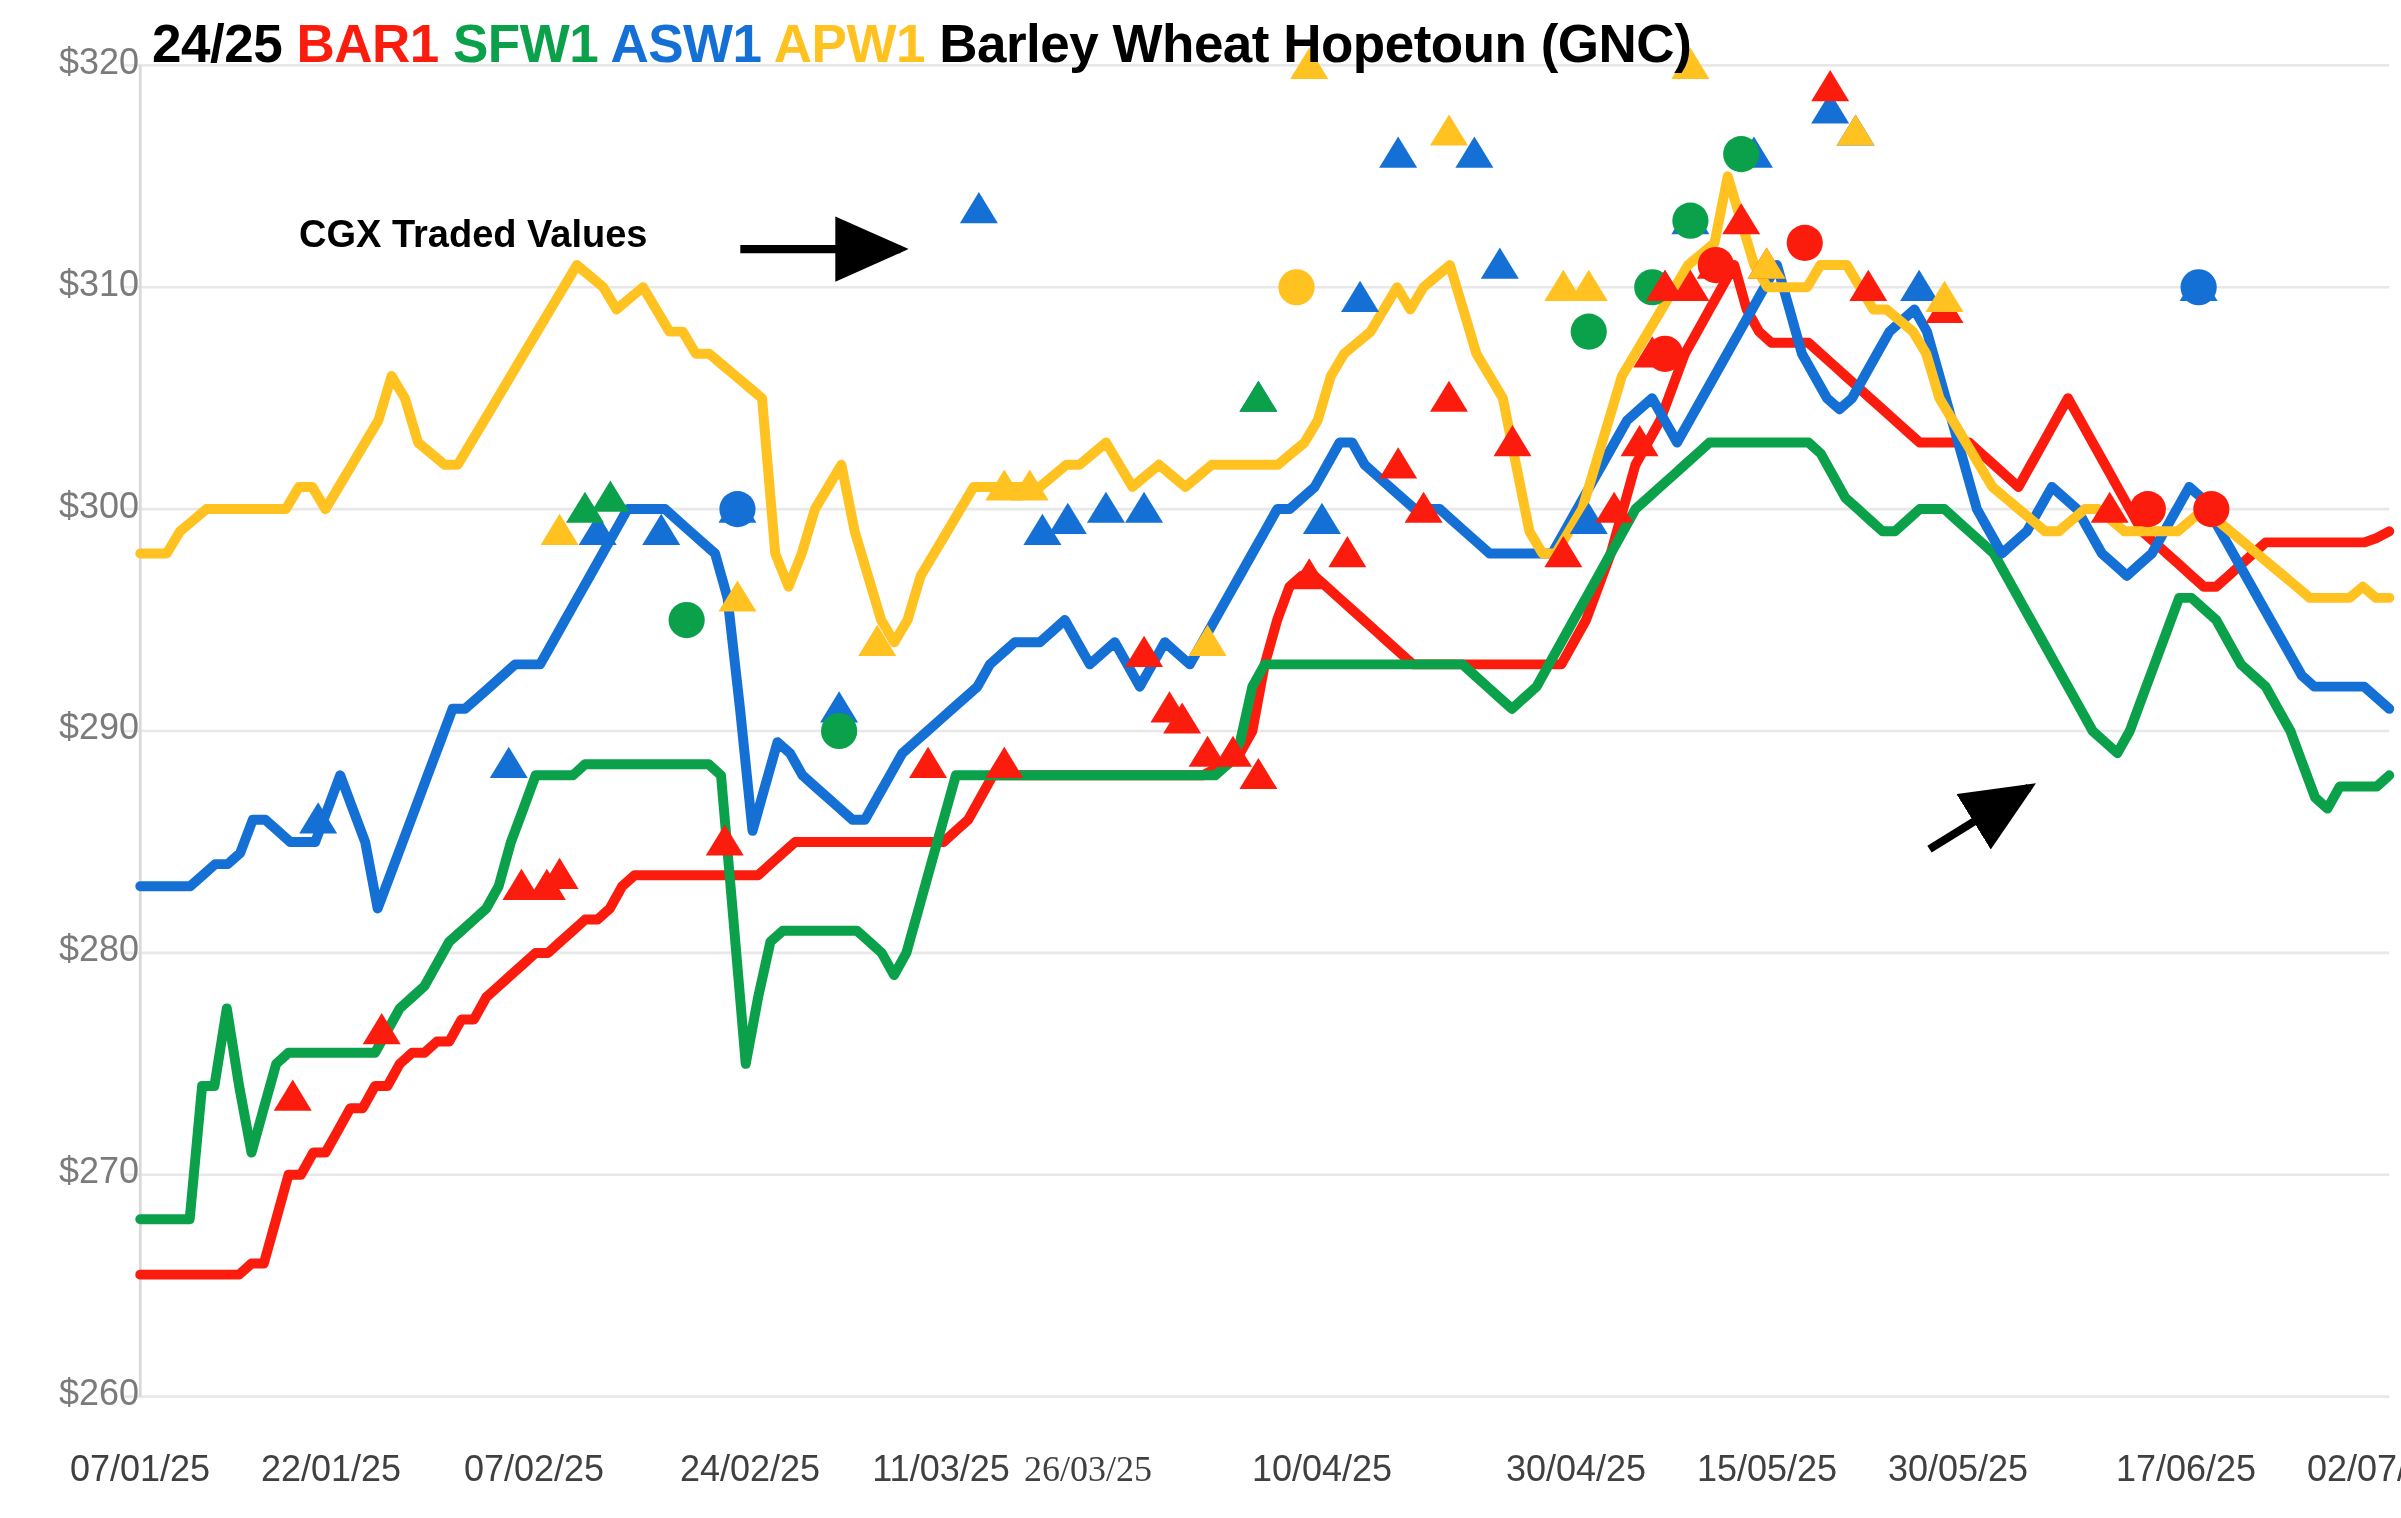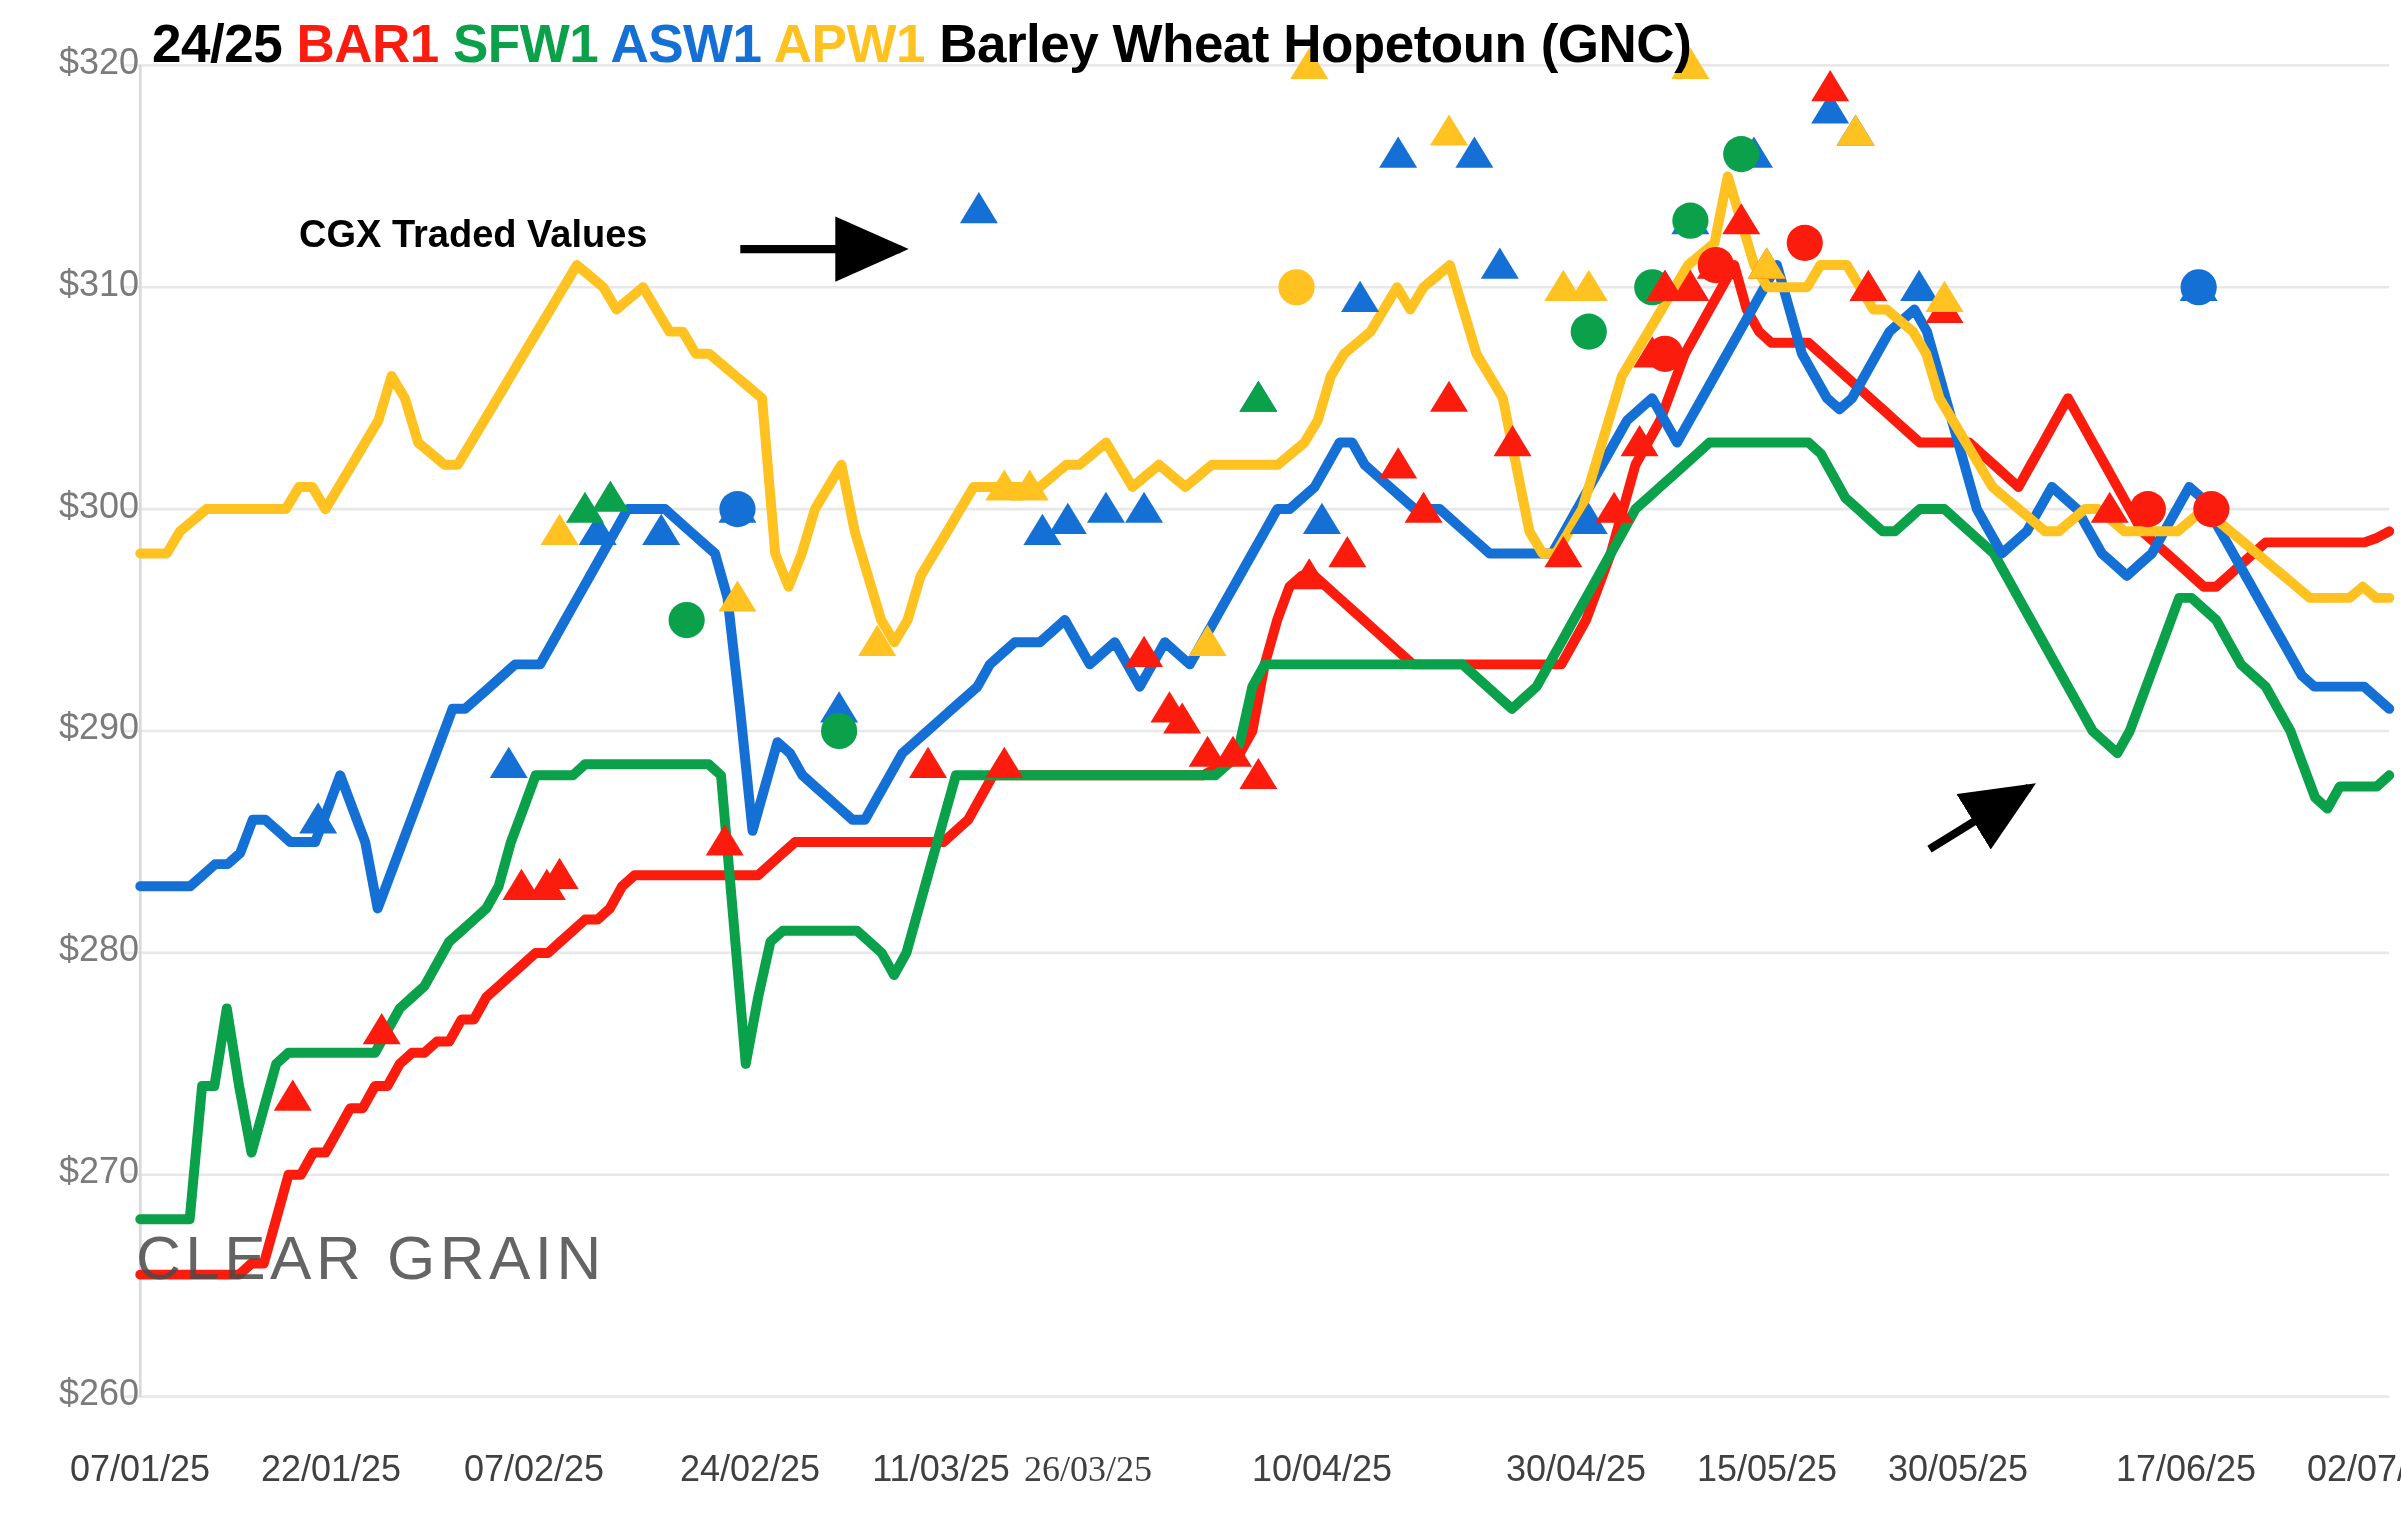--- a/index.html
+++ b/index.html
@@ -199,17 +199,16 @@
       <div class="xtick" style="left: 1576px;">30/04/25</div>
       <div class="xtick" style="left: 1767px;">15/05/25</div>
       <div class="xtick" style="left: 1958px;">30/05/25</div>
       <div class="xtick" style="left: 2186px;">17/06/25</div>
       <div class="xtick" style="left: 2377px;">02/07/25</div>
     </div>
 
   <div class="annot" id="annot-cgx">CGX Traded Values</div>
 
   <div id="watermark">
-    <div id="wm-clear">CLEAR GRAIN</div>
   </div>
 
 </div>
 
 
 </body></html>

